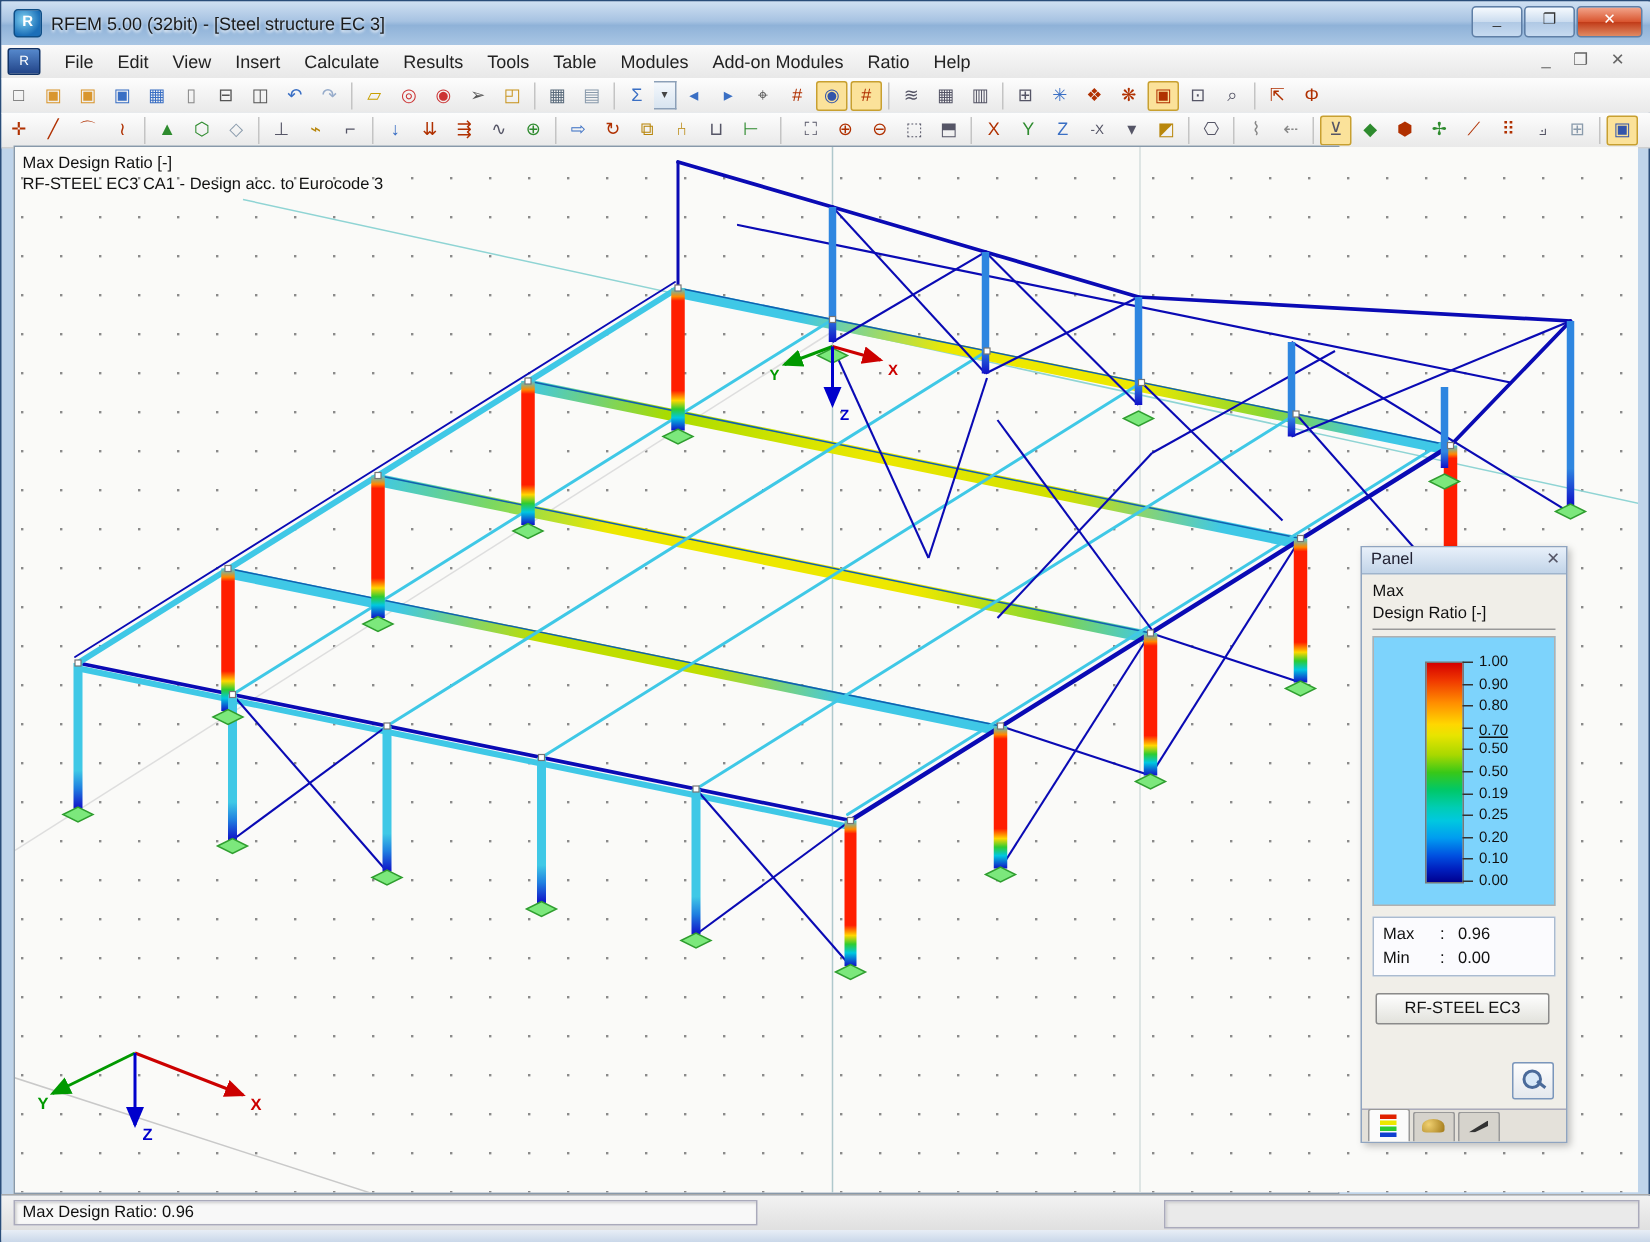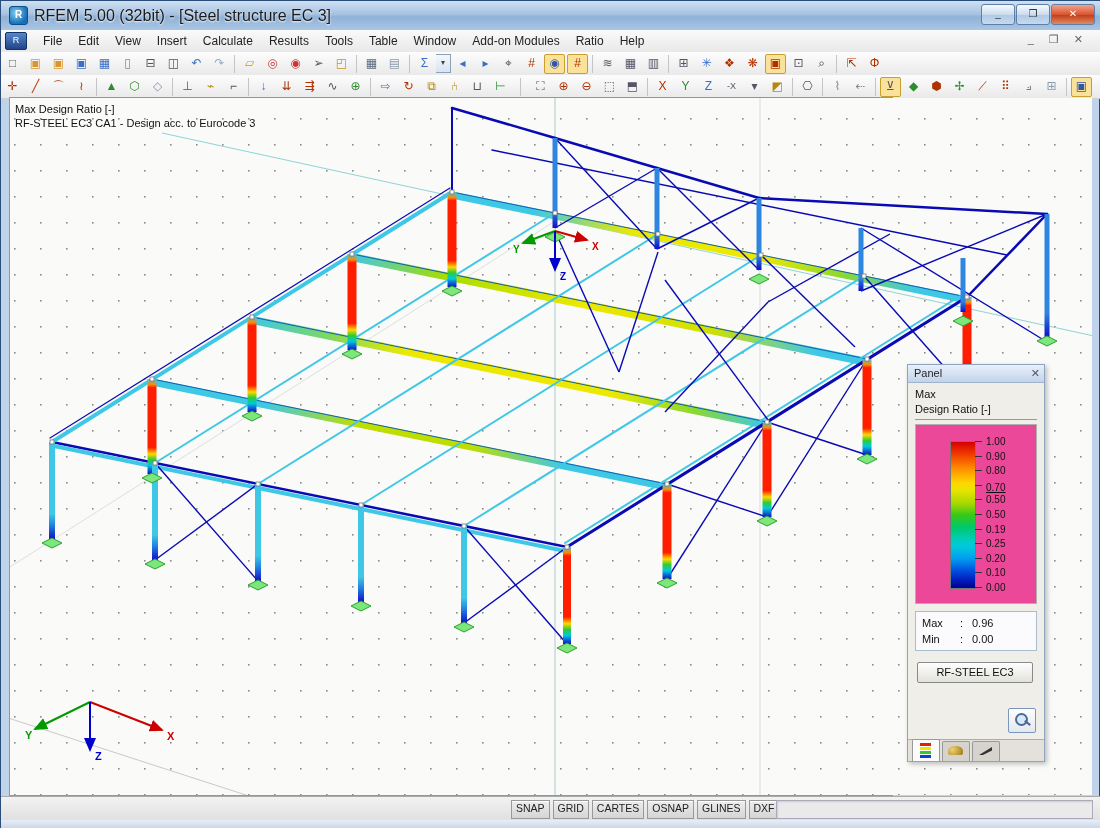--- a/index.html
+++ b/index.html
@@ -6,21 +6,21 @@
     font-family:"Liberation Sans","DejaVu Sans",sans-serif;font-size:12px;background:#98B5D6;}
   #win{position:absolute;left:0;top:0;width:1100px;height:828px;
     background:#BFD4EA;border:1px solid #2A4D79;box-sizing:border-box;}
   
   #titlebar{position:absolute;left:0;top:0;width:1100px;height:29px;
     background:linear-gradient(#CFE0F2,#A7C3E2 45%,#8FB2D8 55%,#A9C6E4);
     border-bottom:1px solid #7A9BC0;display:flex;align-items:center;}
   #titlebar .appicon{width:17px;height:17px;margin:0 6px 0 8px;border-radius:3px;
     background:radial-gradient(circle at 35% 35%,#7FD0F0,#1B6FB8 70%);border:1px solid #0E4E86;
     color:#fff;font-size:10px;text-align:center;line-height:16px;font-weight:bold;}
-  #titlebar .title{color:#1A1A1A;text-shadow:0 1px 2px #fff;font-size:16px;}
+  #titlebar .title{color:#1A1A1A;text-shadow:0 1px 2px #fff;font-size:12px;}
   #caption-buttons{position:absolute;right:6px;top:3px;display:flex;}
   .capbtn{width:32px;height:19px;margin-left:1px;border:1px solid #5F7FA6;border-radius:3px;
     background:linear-gradient(#F6FAFE,#CBDCEF 50%,#AFC8E4 51%,#C6DAF0);
     color:#333;font-size:10px;text-align:center;line-height:17px;}
   .capbtn.close{width:42px;background:linear-gradient(#F2A48B,#D9552F 50%,#C13A17 51%,#E08A63);
     color:#fff;font-weight:bold;}
   
   #menubar{position:absolute;left:0;top:29px;width:1100px;height:22px;
     background:linear-gradient(#FAFAFA,#E8E8E8);border-bottom:1px solid #C8C8C8;
     display:flex;align-items:center;}
@@ -51,21 +51,21 @@
   
   #panel{position:absolute;left:897px;top:266px;width:136px;height:396px;
     background:#F0EEE8;border:1px solid #8FA4C0;box-shadow:2px 2px 5px rgba(0,0,0,.25);z-index:10;}
   #panel-title{height:18px;background:linear-gradient(#E8F0FA,#C2D4E8);
     border-bottom:1px solid #9FB4CC;font-size:11px;color:#223;padding:2px 4px 0 6px;
     display:flex;justify-content:space-between;box-sizing:border-box;}
   #panel-close{color:#556;font-size:11px;line-height:13px;}
   #panel-body{padding:4px 7px;}
   .panel-label{font-size:11px;color:#111;line-height:15px;}
   #panel-hr{border-top:1px solid #999;margin:2px 0 4px 0;}
-  #scale-box{background:#ec4899;border:1px solid #B0B0B0;height:178px;position:relative;text-align:right;}
+  #scale-box{background:#7dd3fc;border:1px solid #B0B0B0;height:178px;position:relative;text-align:right;}
   #scale-bar{position:absolute;left:34px;top:16px;width:24px;height:146px;border:1px solid #777;
     background:linear-gradient(#D40000,#F03800 8%,#FF8C00 18%,#FFD700 28%,#E8E400 33%,
       #A8D800 42%,#38C818 50%,#00C868 58%,#00CDB4 66%,#00C8E0 72%,#009CF0 80%,#0050E0 88%,
       #0020C0 94%,#000090);}
   .scale-tick{position:absolute;left:59px;width:7px;border-top:1px solid #333;height:1px;}
   .scale-lbl{position:absolute;left:70px;font-size:10px;color:#111;margin-top:-5px;}
   #minmax-box{margin-top:7px;background:#FBFBFE;border:1px solid #AABBD0;padding:3px 6px;
     font-size:11px;color:#111;line-height:16px;}
   .mm-row{display:flex;} .mm-row .k{width:38px;} .mm-row .c{width:12px;} 
   #module-btn{margin:11px 2px 0 2px;width:114px;height:19px;
@@ -116,21 +116,21 @@
   <div id="menubar">
     <div class="mdicon">R</div>
   <div class="menu-item">File</div>
       <div class="menu-item">Edit</div>
       <div class="menu-item">View</div>
       <div class="menu-item">Insert</div>
       <div class="menu-item">Calculate</div>
       <div class="menu-item">Results</div>
       <div class="menu-item">Tools</div>
       <div class="menu-item">Table</div>
-      <div class="menu-item">Window</div>
+      <div class="menu-item">Modules</div>
       <div class="menu-item">Add-on Modules</div>
       <div class="menu-item">Ratio</div>
       <div class="menu-item">Help</div>
     </div>
   <div id="mdi-buttons">_ ❐ ✕</div>
 
   <div id="toolbar1" class="toolbar">
       <div class="tbicon" style="color: rgb(102, 102, 102); font-size: 12px;">□</div>
       <div class="tbicon" style="color: rgb(217, 150, 46); font-size: 12px;">▣</div>
       <div class="tbicon" style="color: rgb(217, 150, 46); font-size: 12px;">▣</div>
@@ -489,24 +489,17 @@
           <div class="cbar" style="top:4px;left:5px;width:15px;height:9px;background:radial-gradient(circle at 30% 40%,#F0D070,#A07818);border-radius:50% 50% 20% 20%"></div>
         </div>
         <div class="ptab">
           <div class="cbar" style="top:5px;left:6px;width:13px;height:8px;background:#333;clip-path:polygon(0 100%,100% 0,100% 45%,30% 100%)"></div>
         </div>
       </div>
     </div>
   </div>
 
   <div id="statusbar">
-    <div id="status-toggles">
-        <div class="sbtn">SNAP</div>
-        <div class="sbtn">GRID</div>
-        <div class="sbtn">CARTES</div>
-        <div class="sbtn">OSNAP</div>
-        <div class="sbtn">GLINES</div>
-        <div class="sbtn">DXF</div>
-      </div>
+    <div id="status-msg">Max Design Ratio: 0.96</div>
     <div id="status-right"></div>
     <div id="status-bottom"></div>
   </div>
 </div>
 
 </body></html>

